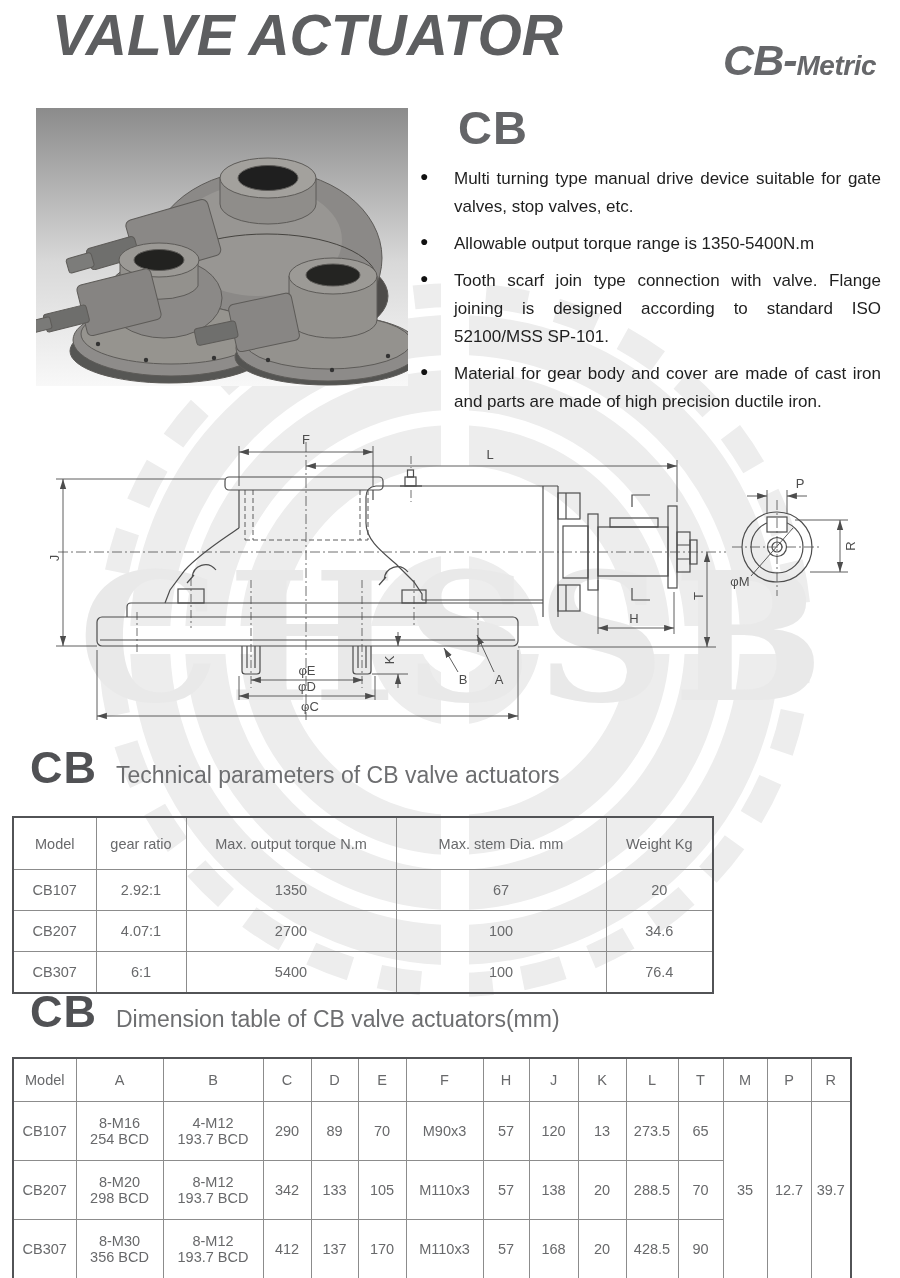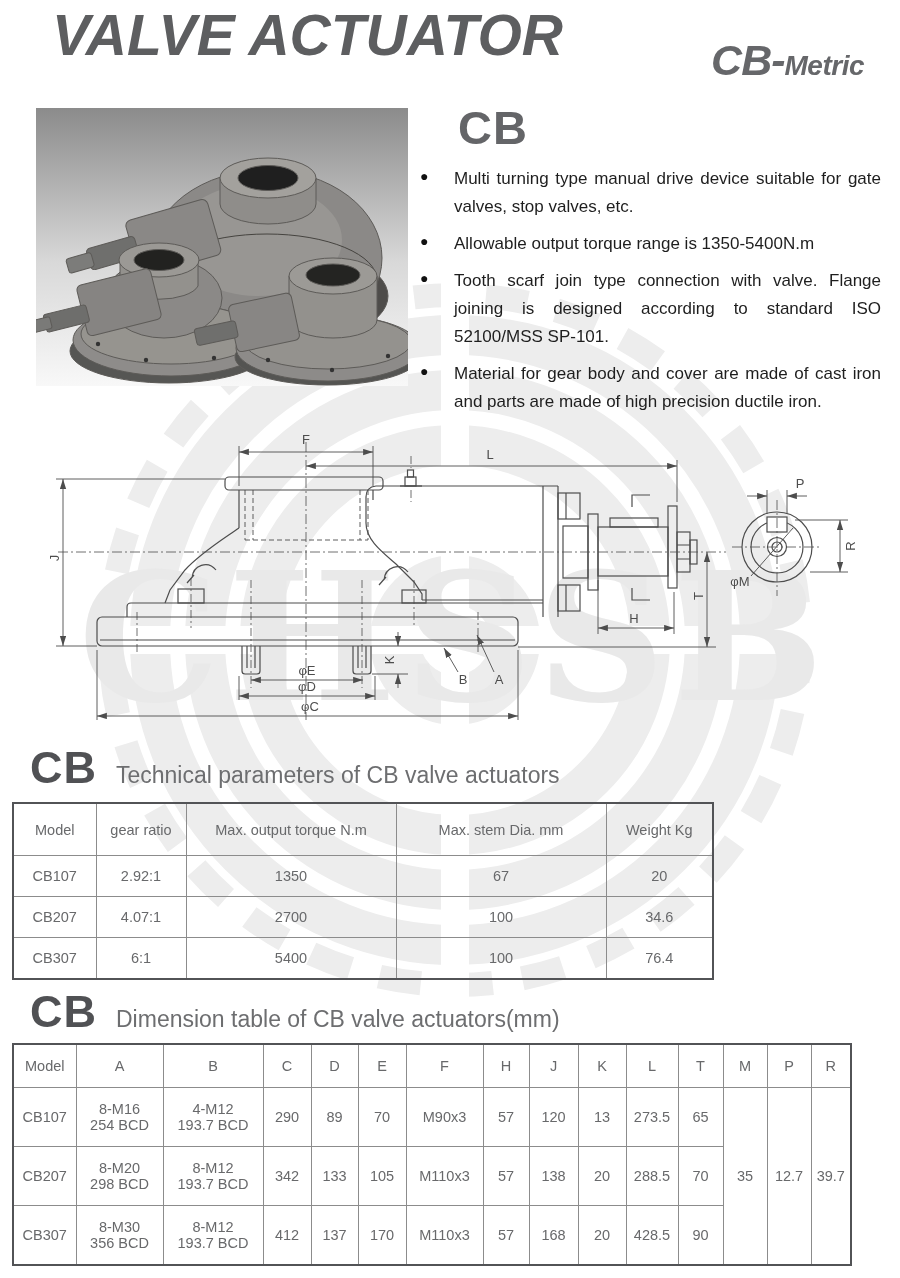--- a/index.html
+++ b/index.html
@@ -9,21 +9,21 @@
   }
   .abs{position:absolute;}
   .watermark{left:0;top:0;width:900px;height:1278px;z-index:0;pointer-events:none;}
   .layer{z-index:1;}
 
   
   .page-title{
     left:52px;top:2px;font-size:57px;font-weight:bold;font-style:italic;
     color:#5d5e60;letter-spacing:0px;transform:scaleY(1.02);white-space:nowrap;
   }
-  .brand{right:36px;top:36px;display:flex;align-items:baseline;color:#66676a;}
+  .brand{right:24px;top:36px;display:flex;align-items:baseline;color:#66676a;}
   .brand .big{font-size:43px;font-weight:bold;font-style:italic;letter-spacing:-1px;}
   .brand .small{font-size:28px;font-weight:bold;font-style:italic;letter-spacing:-0.5px;}
 
   
   .photo{left:36px;top:108px;width:372px;height:278px;}
 
   
   .intro{left:420px;top:100px;width:465px;}
   .intro-head{display:flex;align-items:baseline;margin-left:38px;}
   .intro-head .code{font-size:47px;font-weight:bold;color:#646568;letter-spacing:1px;}
@@ -40,21 +40,21 @@
   .drawing text{font-family:"Liberation Sans",sans-serif;font-size:13px;fill:#4d4d4d;}
 
   
   .sec-h{display:flex;align-items:baseline;white-space:nowrap;}
   .sec-h .code{font-size:45px;font-weight:bold;color:#505154;letter-spacing:1px;}
   .sec-h .txt{font-size:23px;color:#6d6e70;margin-left:19px;}
   .h-tech{left:30px;top:742px;}
   .h-dim{left:30px;top:986px;}
 
   
-  table{border-collapse:collapse;table-layout:fixed;background:transparent;}
+  table{border-collapse:collapse;table-layout:fixed;background:transparent;margin-top:14px;}
   th,td{border:1px solid #8c8c8c;text-align:center;vertical-align:middle;
     font-size:14.5px;color:#68696b;font-weight:normal;white-space:pre-line;padding:0 2px;}
   .t1{left:12px;top:802px;width:700px;border:2px solid #525356;}
   .t1 th{height:51px;}
   .t1 td{height:40px;}
   .t2{left:12px;top:1043px;width:838px;border:2px solid #525356;}
   .t2 th{height:42px;}
   .t2 td{height:58px;}
 </style>
 </head>

